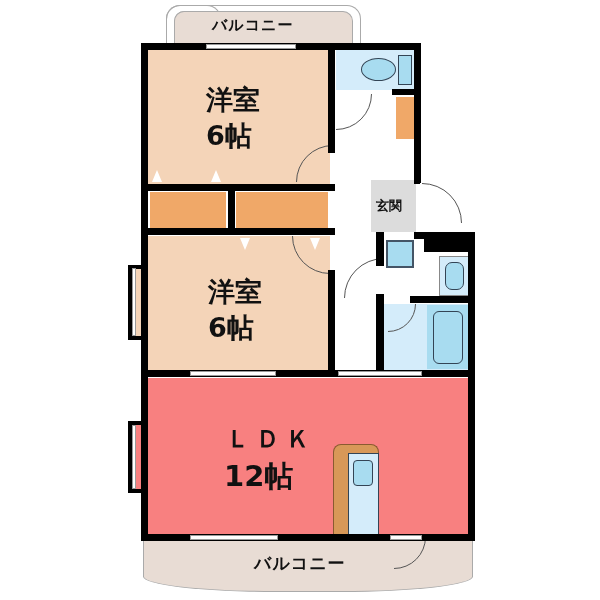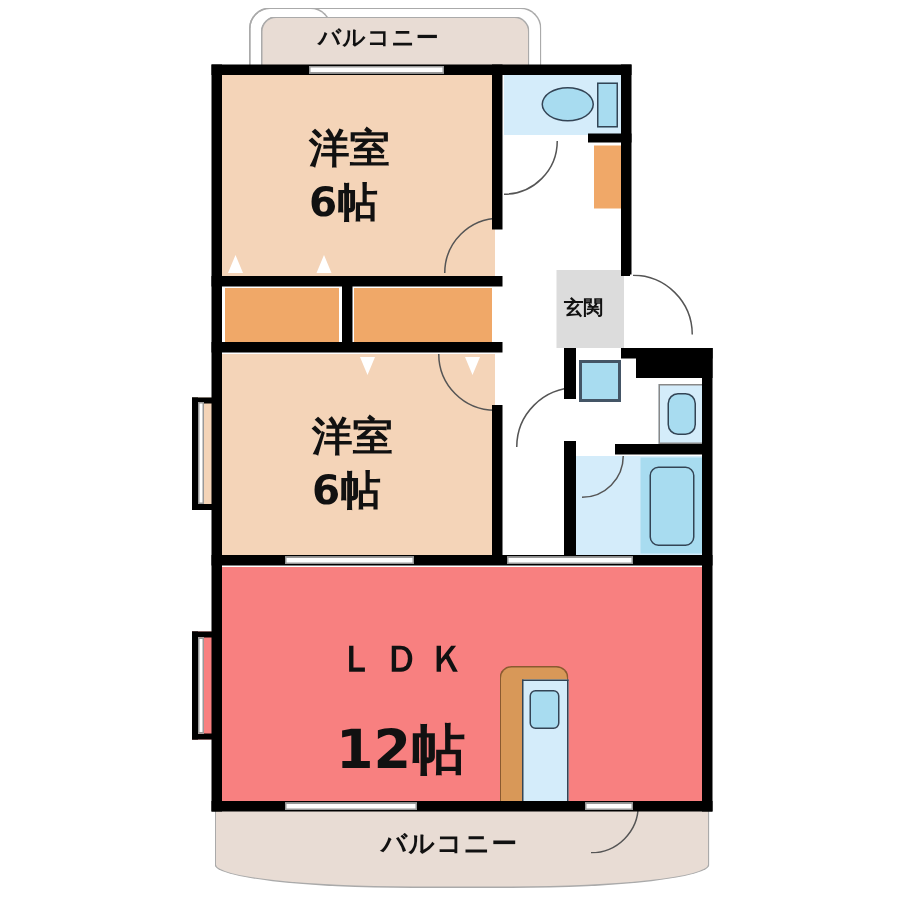--- a/index.html
+++ b/index.html
@@ -59,21 +59,21 @@
 <div class="abs" style="left:445px;top:262px;width:19px;height:28px;background:#a8dcf0;border:1px solid #345;border-radius:7px;"></div>
 <div class="abs" style="left:344px;top:258px;width:80px;height:80px;border:1.5px solid #555;border-radius:50%;clip-path:polygon(0 0,50% 0,50% 50%,0 50%);"></div>
 
 <div class="abs" style="left:384px;top:304px;width:84px;height:66px;background:#d4ecfa;"></div>
 <div class="abs" style="left:427px;top:305px;width:41px;height:64px;background:#a8dcf0;"></div>
 <div class="abs" style="left:433px;top:311px;width:30px;height:53px;background:#a8dcf0;border:1px solid #345;border-radius:6px;"></div>
 <div class="abs" style="left:360px;top:276px;width:56px;height:56px;border:1.5px solid #555;border-radius:50%;clip-path:polygon(50% 50%,100% 50%,100% 100%,50% 100%);"></div>
 
 <div class="abs" style="left:148px;top:378px;width:320px;height:156px;background:#f88080;"></div>
 <div class="label" style="left:226px;top:408px;font-size:24px;letter-spacing:6px;margin-top:18px;">ＬＤＫ</div>
-<div class="label" style="left:224px;top:480px;font-size:36px;">12帖</div>
+<div class="label" style="left:224px;top:460px;font-size:29px;">12帖</div>
 
 <div class="abs" style="left:333px;top:444px;width:46px;height:90px;background:#d89858;border:1px solid #8a5a30;border-bottom:none;border-radius:8px 8px 0 0;"></div>
 <div class="abs" style="left:348px;top:453px;width:31px;height:81px;background:#d4ecfa;border:1px solid #345;border-bottom:none;"></div>
 <div class="abs" style="left:353px;top:460px;width:20px;height:26px;background:#a8dcf0;border:1px solid #345;border-radius:4px;"></div>
 
 <div class="abs" style="left:143px;top:540px;width:330px;height:52px;background:#e8dcd4;border:1.5px solid #aaa;border-top:none;border-radius:0 0 40% 40% / 0 0 30% 30%;"></div>
 <div class="label" style="left:254px;top:554px;font-size:17px;letter-spacing:1px;">バルコニー</div>
 <div class="abs" style="left:362px;top:505px;width:64px;height:64px;border:1.5px solid #555;border-radius:50%;clip-path:polygon(50% 50%,100% 50%,100% 100%,50% 100%);"></div>
 
 <div class="wall" style="left:141px;top:43px;width:280px;height:7px;"></div>

